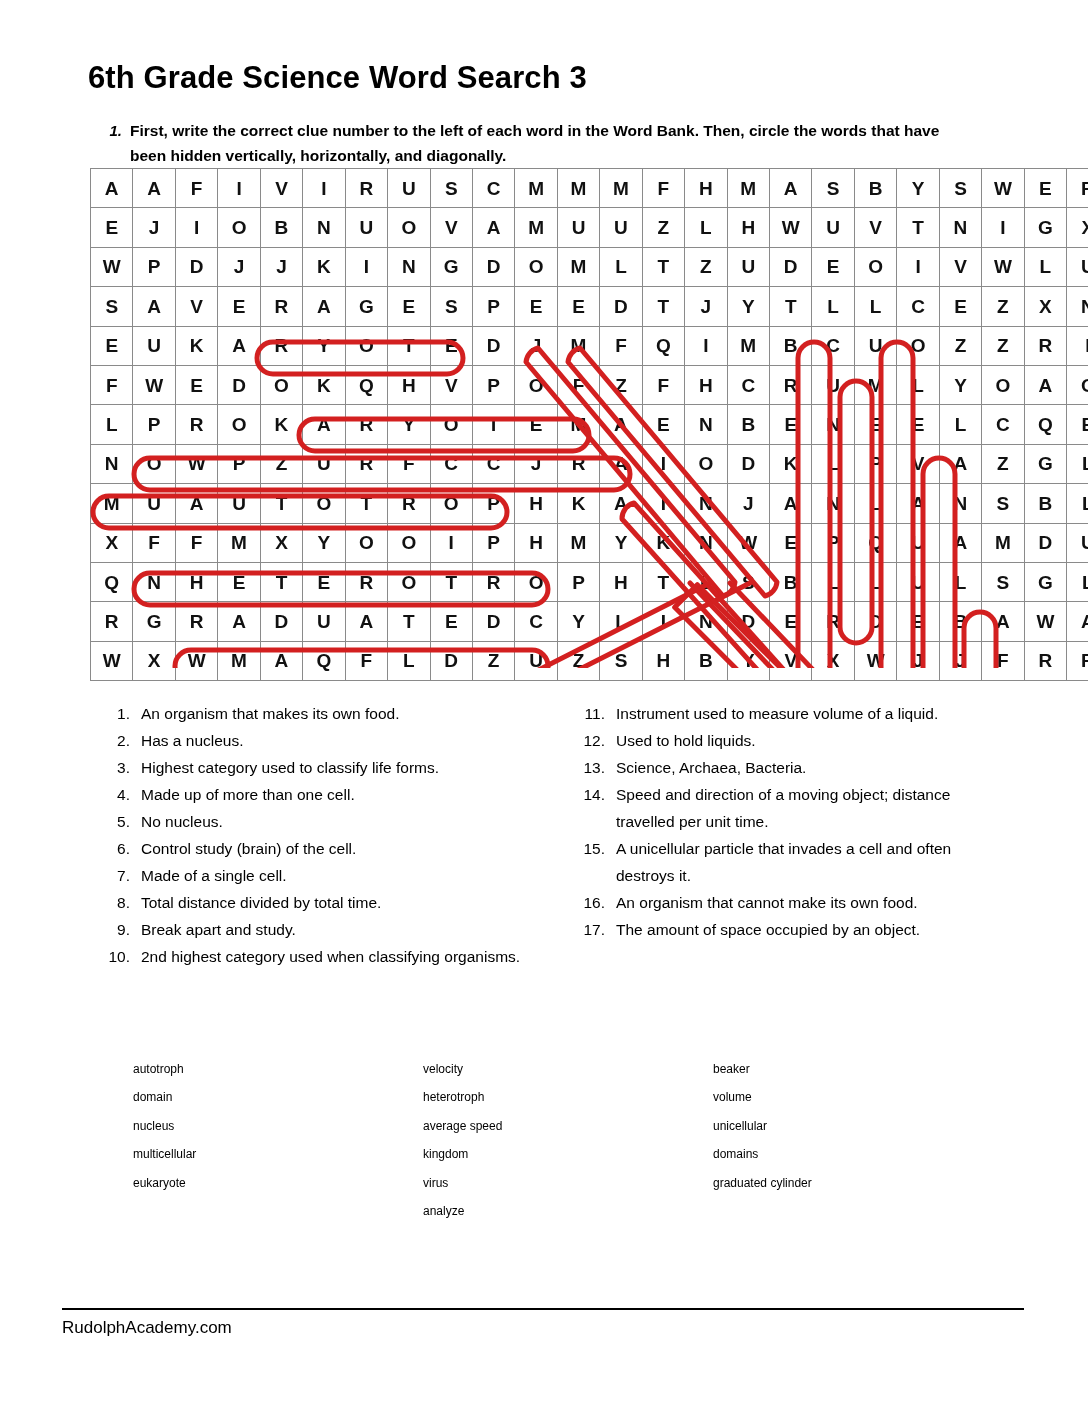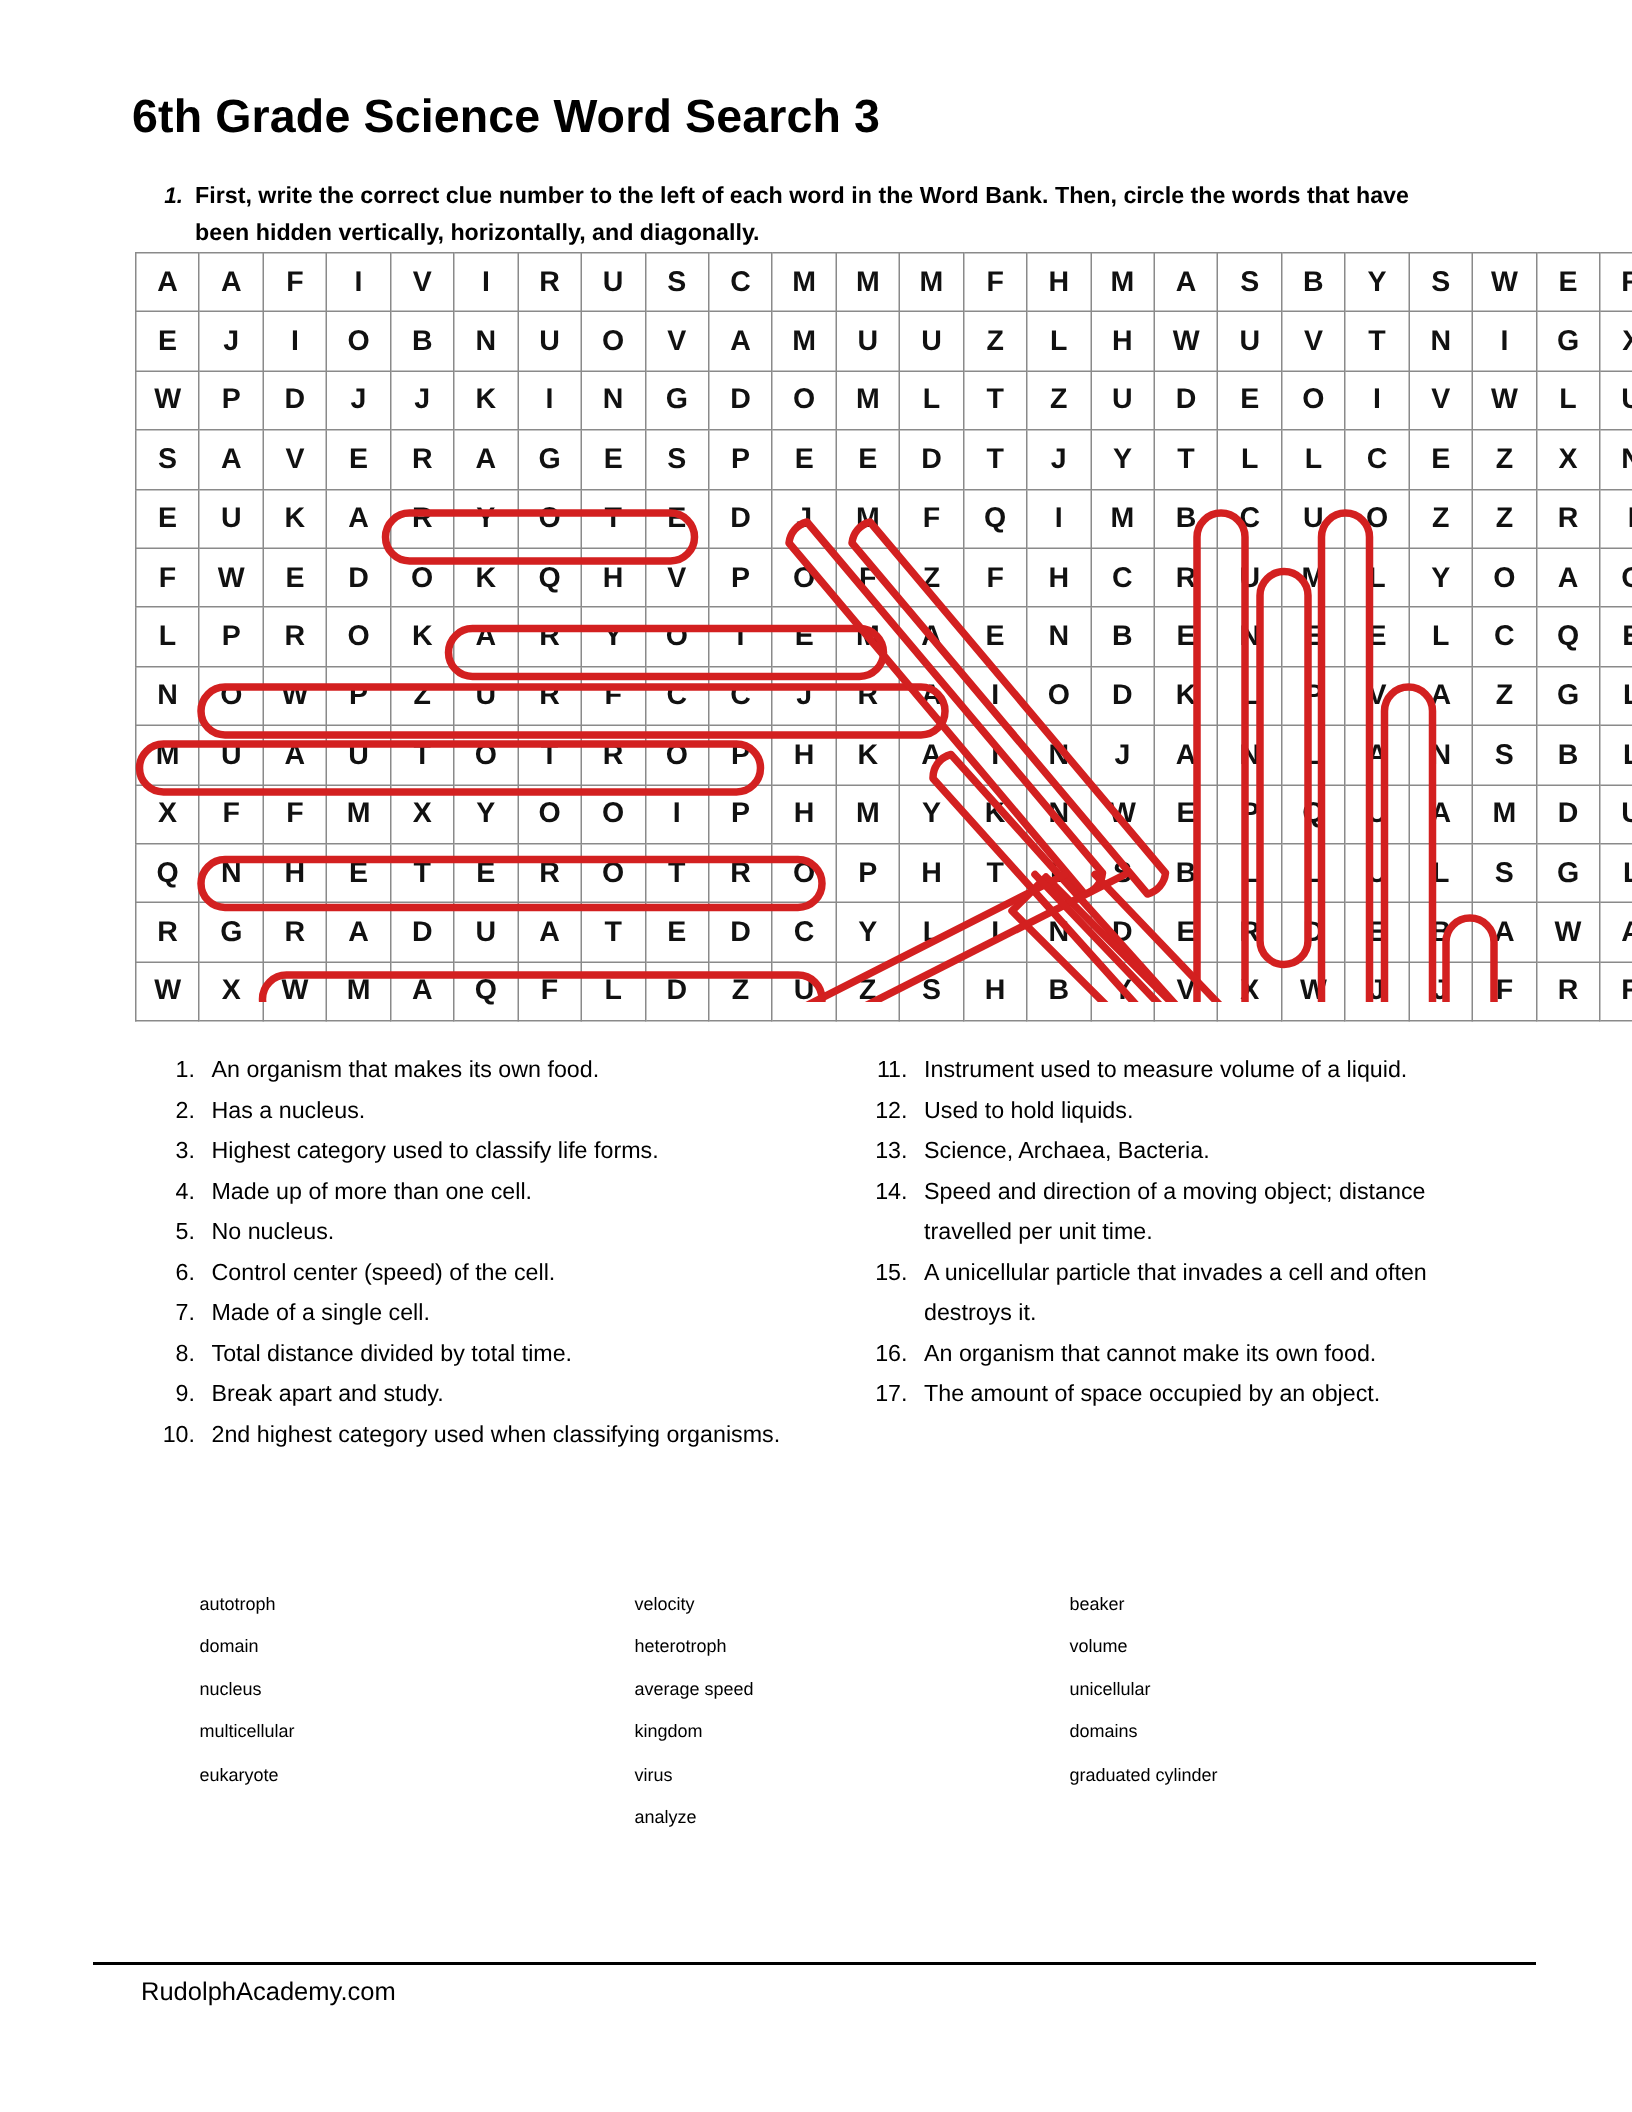--- a/index.html
+++ b/index.html
@@ -94,21 +94,20 @@
   }
 
   
   #footer-rule{
     position:absolute;left:62px;top:1308px;
     width:962px;height:0;border-top:2px solid #000;
   }
   #footer-text{
     position:absolute;left:62px;top:1318px;
     font-size:17px;
-    margin-left:32px;
   }
 </style>
 </head>
 <body>
 
 <div class="page">
 
   <div id="page-title">6th Grade Science Word Search 3</div>
 
   <div id="instruction-block">
@@ -511,21 +510,21 @@
         <div class="clue-item">
           <div class="clue-num">4.</div>
           <div class="clue-text">Made up of more than one cell.</div>
         </div>
         <div class="clue-item">
           <div class="clue-num">5.</div>
           <div class="clue-text">No nucleus.</div>
         </div>
         <div class="clue-item">
           <div class="clue-num">6.</div>
-          <div class="clue-text">Control center (speed) of the cell.</div>
+          <div class="clue-text">Control study (brain) of the cell.</div>
         </div>
         <div class="clue-item">
           <div class="clue-num">7.</div>
           <div class="clue-text">Made of a single cell.</div>
         </div>
         <div class="clue-item">
           <div class="clue-num">8.</div>
           <div class="clue-text">Total distance divided by total time.</div>
         </div>
         <div class="clue-item">

